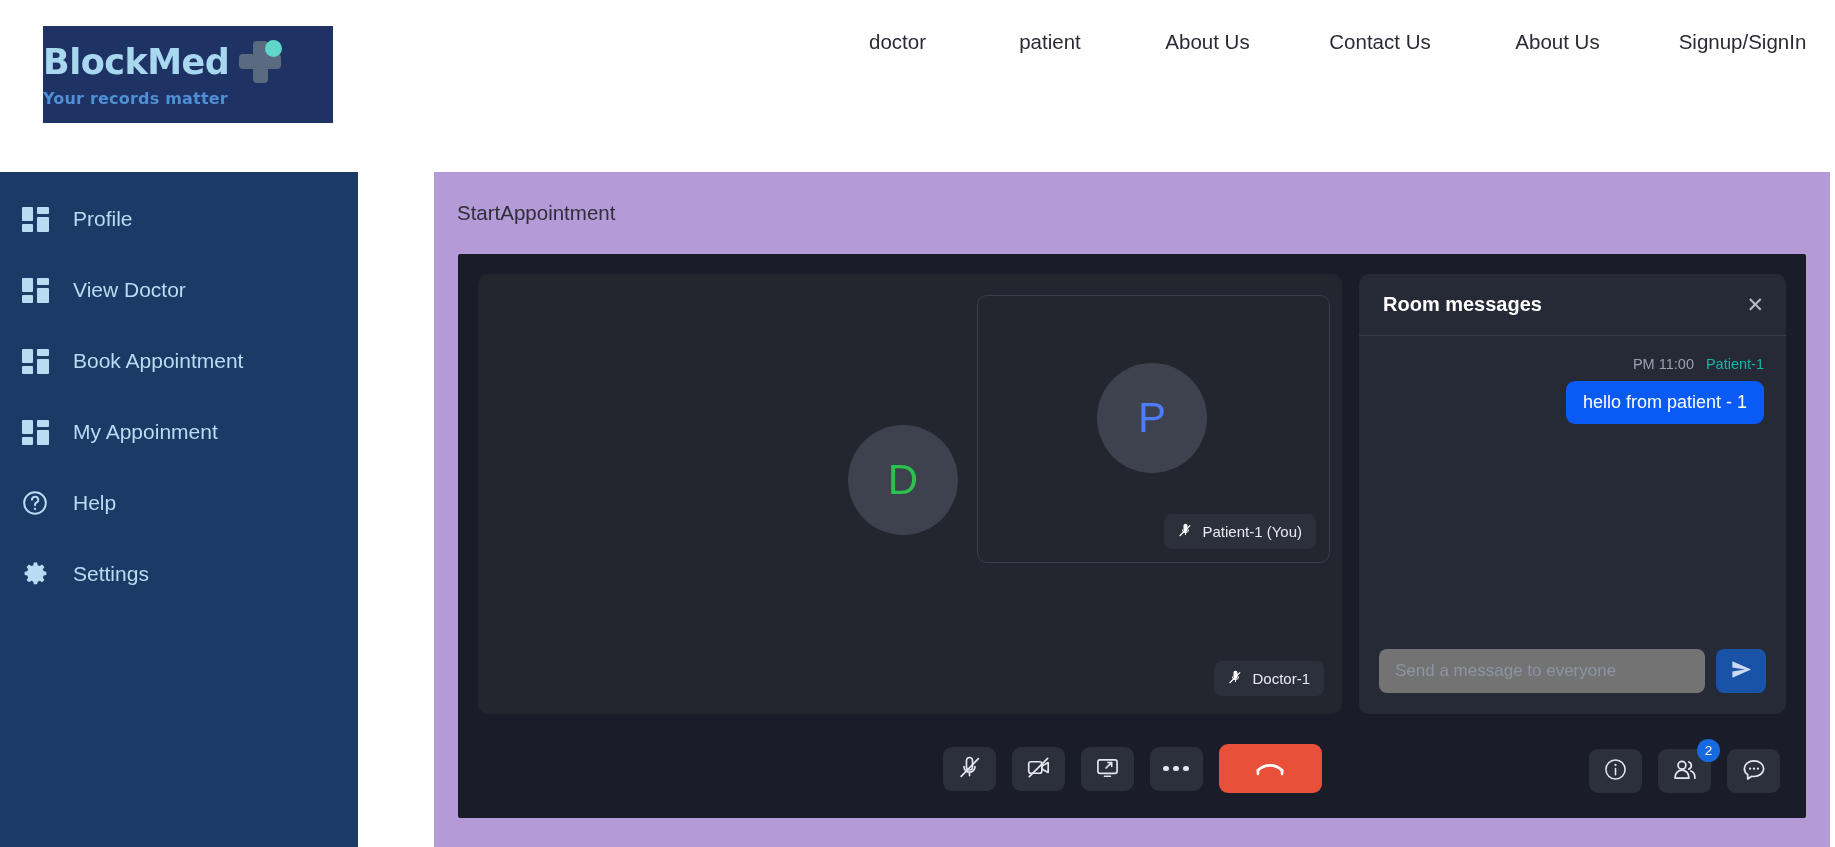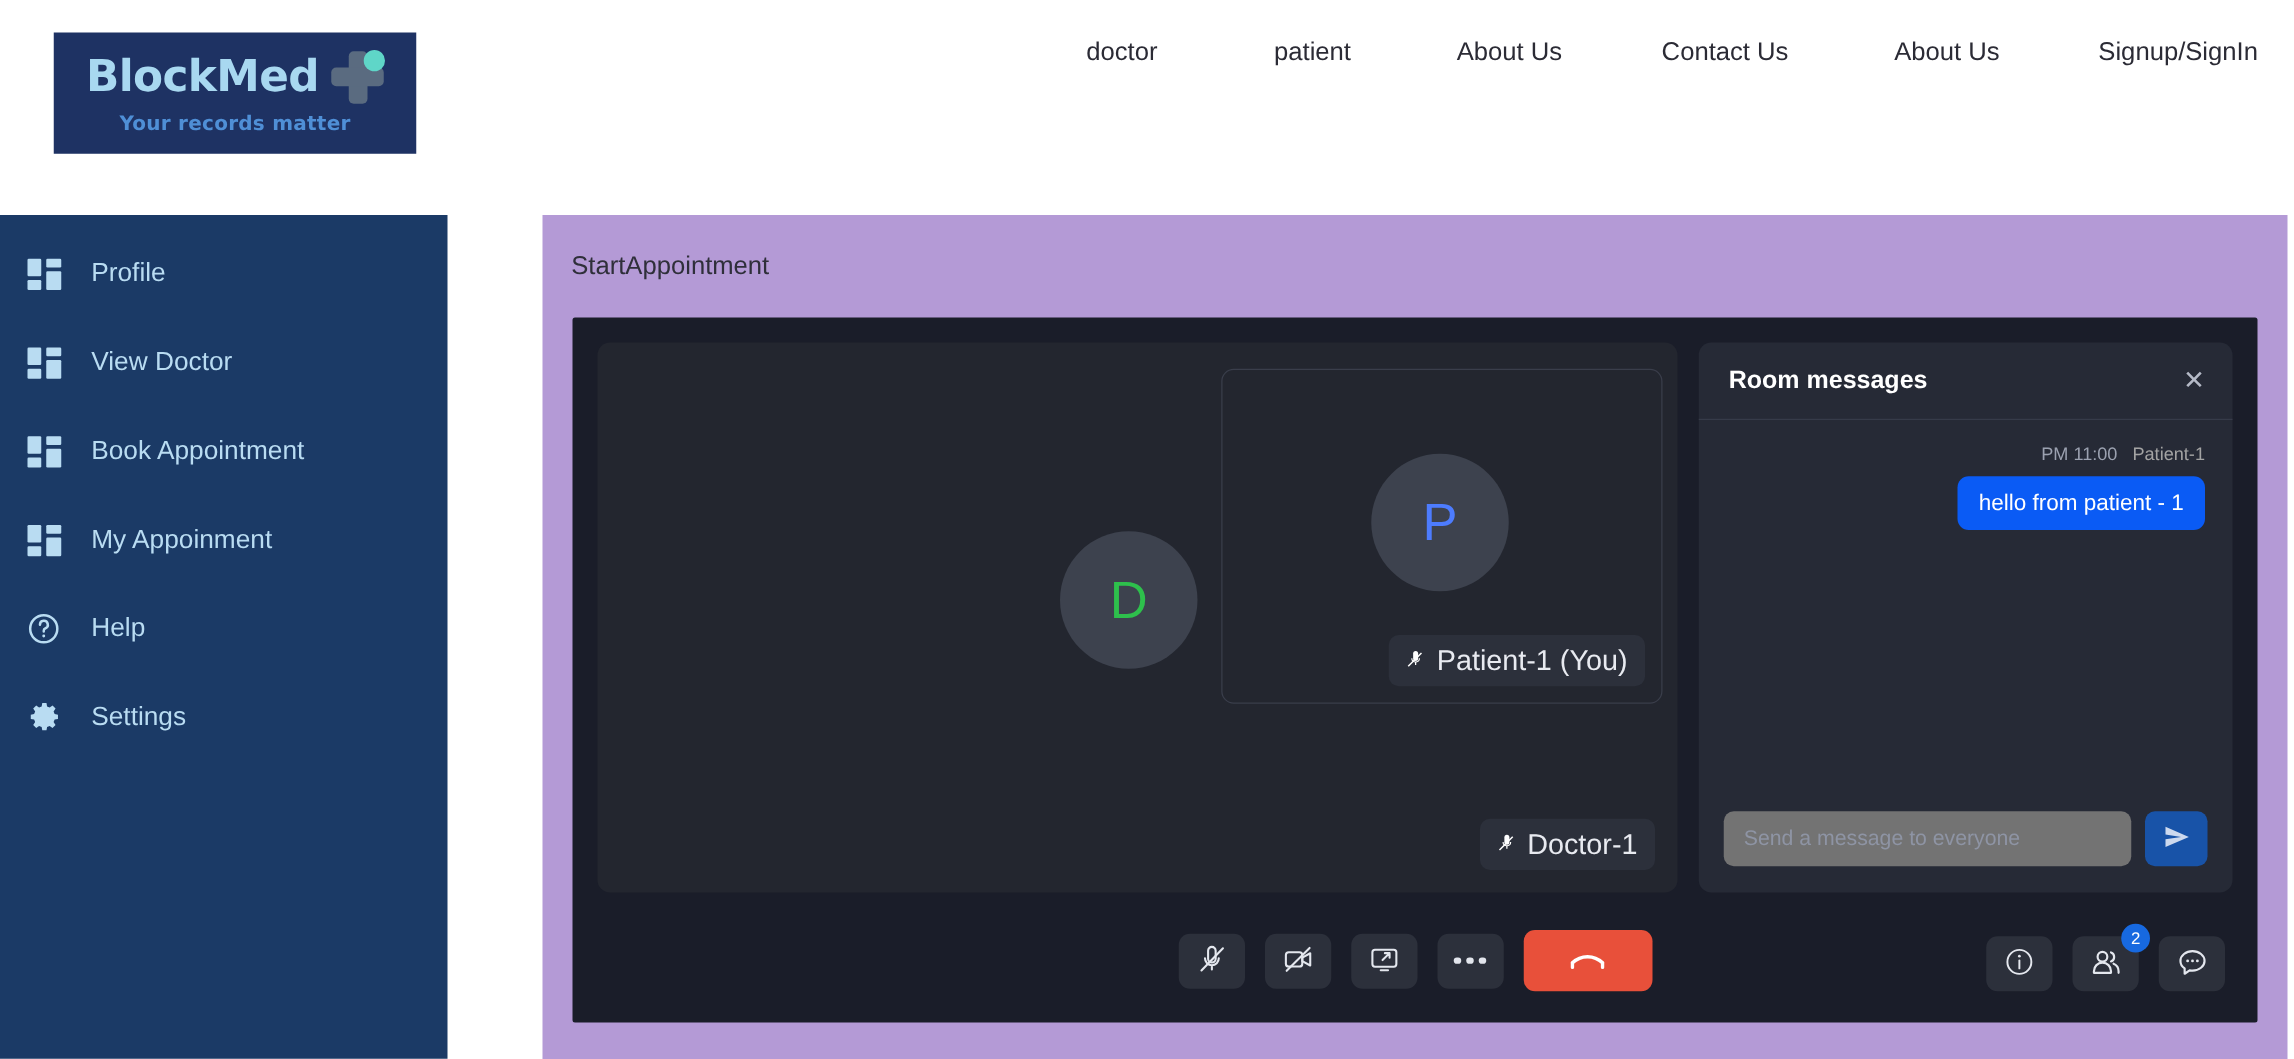--- a/index.html
+++ b/index.html
@@ -15,21 +15,21 @@
   .topbar {
     position: absolute; left: 0; top: 0;
     width: 1835px; height: 172px;
     background: #ffffff;
   }
   .logo-box {
     position: absolute; left: 43px; top: 26px;
     width: 290px; height: 97px;
     background: #1e3263;
     display: flex; flex-direction: column;
-    align-items: center; justify-content: center;
+    justify-content: center;
     overflow: hidden;
   }
   .logo-row { display: flex; align-items: center; gap: 10px; }
   .logo-word {
     font-family: "DejaVu Sans", sans-serif;
     font-weight: bold; font-size: 35px;
     color: #a8d8f0; letter-spacing: -0.5px;
     line-height: 1;
   }
   .logo-mark { position: relative; width: 42px; height: 42px; }
@@ -136,21 +136,21 @@
     background: #3d424e;
     display: flex; align-items: center; justify-content: center;
     color: #4d7cfe; font-size: 42px;
   }
   .nameplate {
     position: absolute;
     display: flex; align-items: center; gap: 9px;
     background: #2c303b;
     border-radius: 8px;
     padding: 7px 14px;
-    color: #e8eaf0; font-size: 23px;
+    color: #e8eaf0; font-size: 15px;
     white-space: nowrap;
   }
   .plate-pip { right: 13px; bottom: 13px; }
   .plate-main { right: 18px; bottom: 18px; }
 
   
   .chat {
     position: absolute; left: 901px; top: 20px;
     width: 427px; height: 440px;
     background: #262a36;
@@ -165,21 +165,21 @@
   }
   .chat-title { color: #ffffff; font-size: 20px; font-weight: bold; }
   .chat-close { color: #b5bac7; font-size: 21px; cursor: pointer; line-height: 1; }
   .chat-body {
     flex: 1; padding: 20px 22px 0 22px; overflow: hidden;
   }
   .msg-meta {
     display: flex; justify-content: flex-end; gap: 12px;
     color: #9ba1b0; font-size: 14.5px; margin-bottom: 9px;
   }
-  .msg-meta .who { color: #a3a3a3; }
+  .msg-meta .who { color: #14b8a6; }
   .msg-row { display: flex; justify-content: flex-end; }
   .bubble {
     background: #0a5bf5; color: #ffffff;
     font-size: 18px;
     padding: 11px 17px; border-radius: 9px;
     max-width: 300px;
   }
   .chat-foot {
     height: 86px; flex: 0 0 86px;
     display: flex; align-items: center; gap: 11px;

